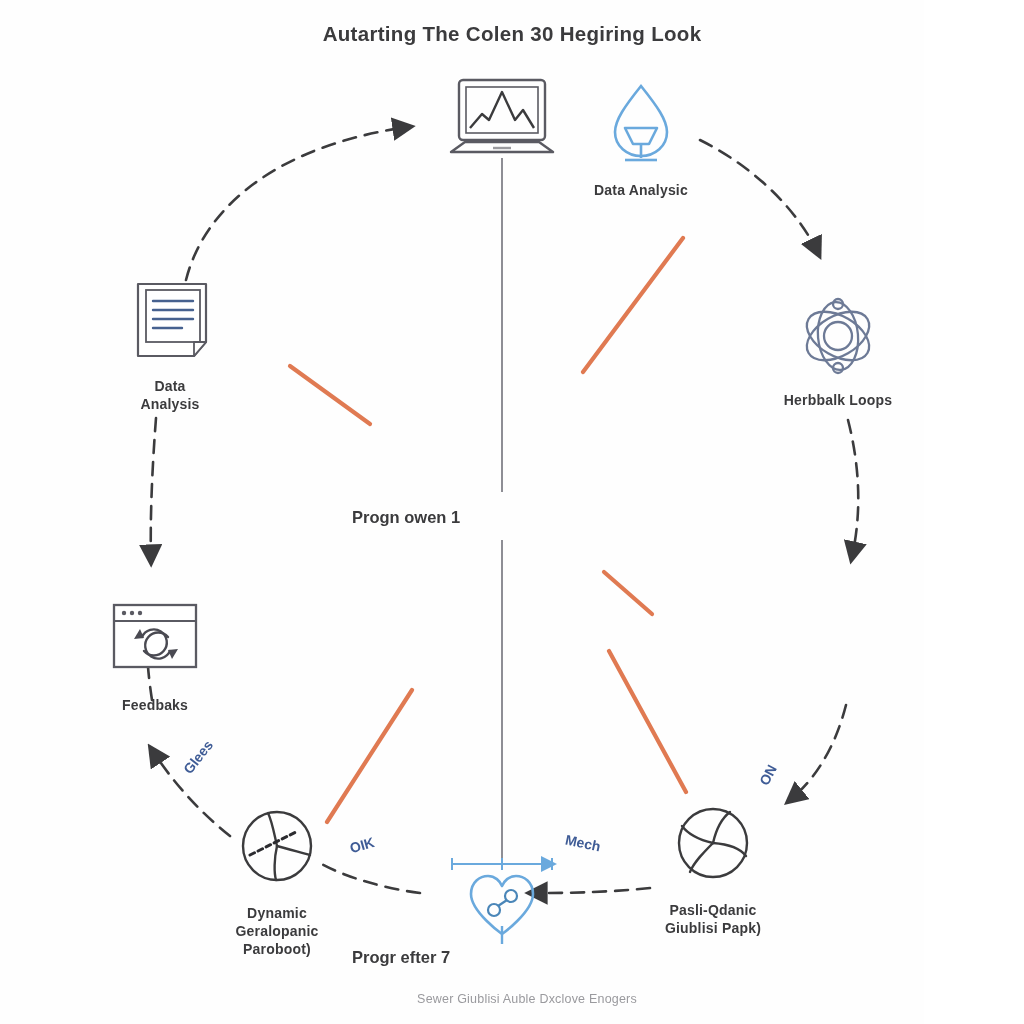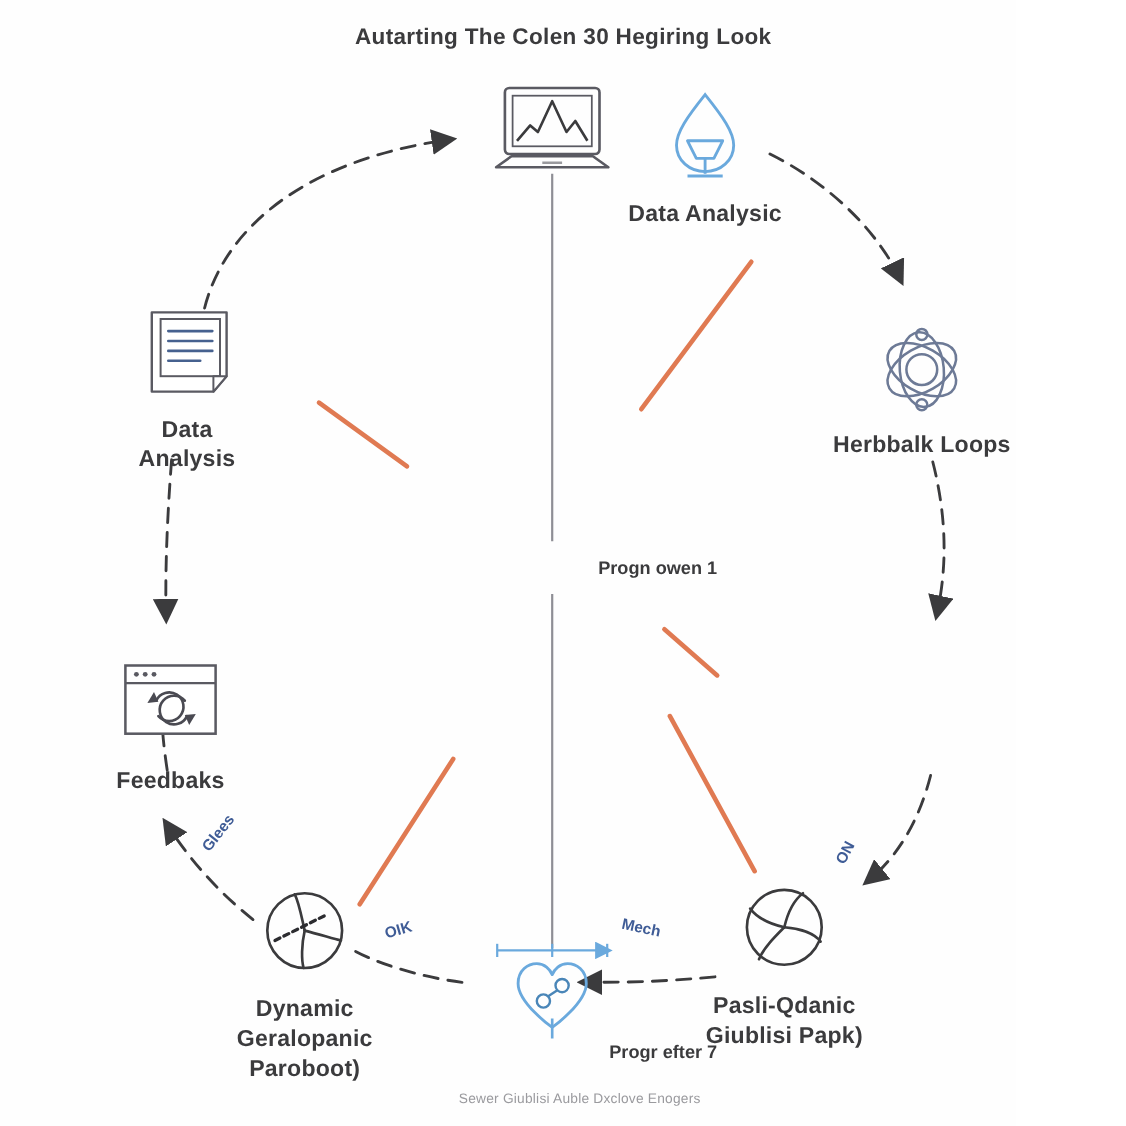--- a/index.html
+++ b/index.html
@@ -24,21 +24,21 @@
     margin-left: -100px;
   }
   .node .icon {
     display: block;
     height: 96px;
     line-height: 0;
   }
   .node .label {
     display: block;
     margin-top: 6px;
-    font-size: 21px;
+    font-size: 14px;
     font-weight: bold;
     color: #3b3b3d;
     letter-spacing: 0.2px;
     line-height: 1.28;
     white-space: pre-line;
   }
   .page-title {
     position: absolute;
     left: 0;
     top: 22px;
@@ -46,21 +46,21 @@
     text-align: center;
     font-size: 20.5px;
     font-weight: bold;
     color: #3b3b3d;
     letter-spacing: 0.3px;
   }
   .center-text {
     position: absolute;
     width: 300px;
     margin-left: -150px;
-    text-align: right;
+    text-align: left;
     font-size: 16.5px;
     font-weight: bold;
     color: #3b3b3d;
   }
   .footer-text {
     position: absolute;
     left: 0;
     bottom: 18px;
     width: 1024px;
     text-align: center;

